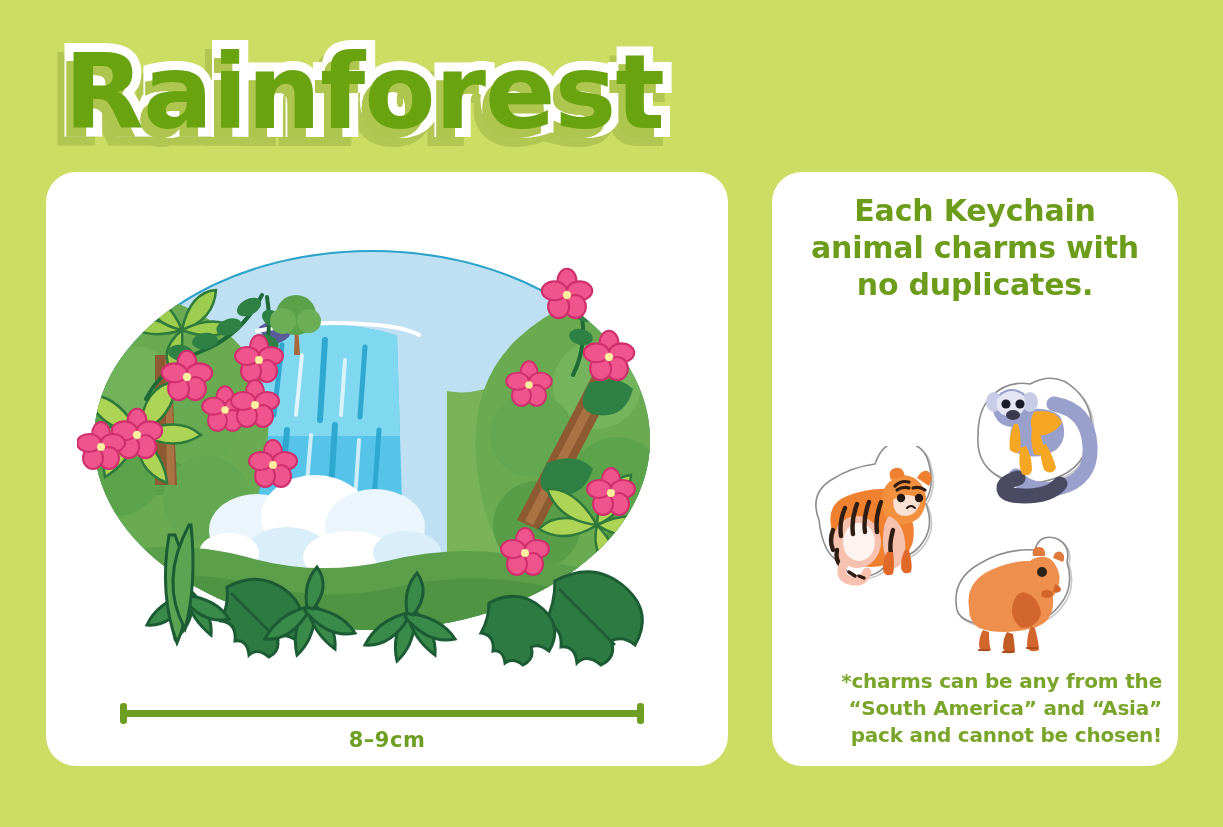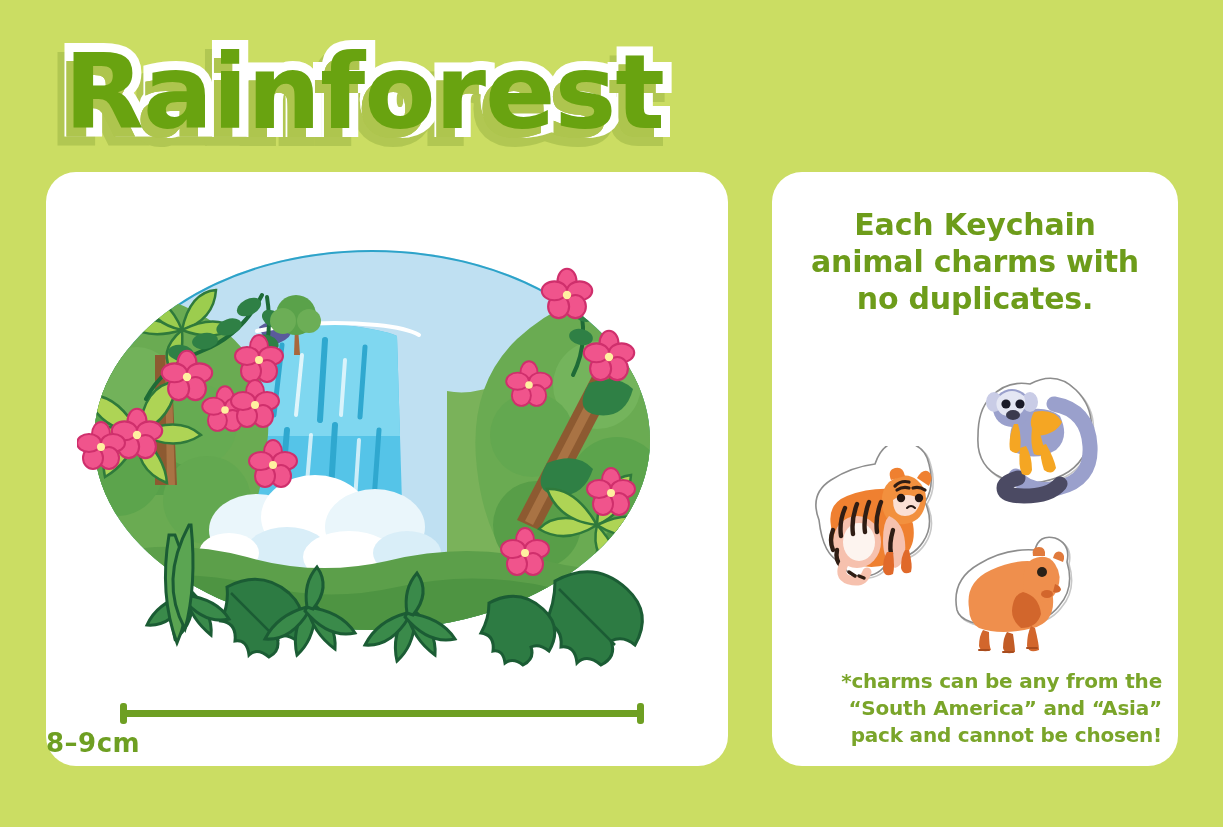--- a/index.html
+++ b/index.html
@@ -81,40 +81,40 @@
     top:0; width:7px; height:21px;
     background:#6e9f22;
     border-radius:3px;
   }
   #ruler-cap-left{ left:0; }
   #ruler-cap-right{ right:0; }
   #size-label{
     position:absolute;
     left:46px; top:728px;
     width:682px;
+    text-align:center;
     font-family:"DejaVu Sans", sans-serif;
-    font-size:26px;
+    font-size:21px;
     font-weight:bold;
     color:#6e9f22;
     letter-spacing:0.5px;
   }
 
   
   #info-text{
     position:absolute;
     left:788px; top:192px;
     width:374px;
     text-align:center;
     font-family:"DejaVu Sans", sans-serif;
     font-size:30px;
     line-height:37px;
     font-weight:bold;
     color:#6d9c1a;
     letter-spacing:-0.2px;
-    margin-top:14px;
   }
   #footnote-text{
     position:absolute;
     left:788px; top:668px;
     width:374px;
     text-align:right;
     font-family:"DejaVu Sans", sans-serif;
     font-size:20px;
     line-height:27px;
     font-weight:bold;

